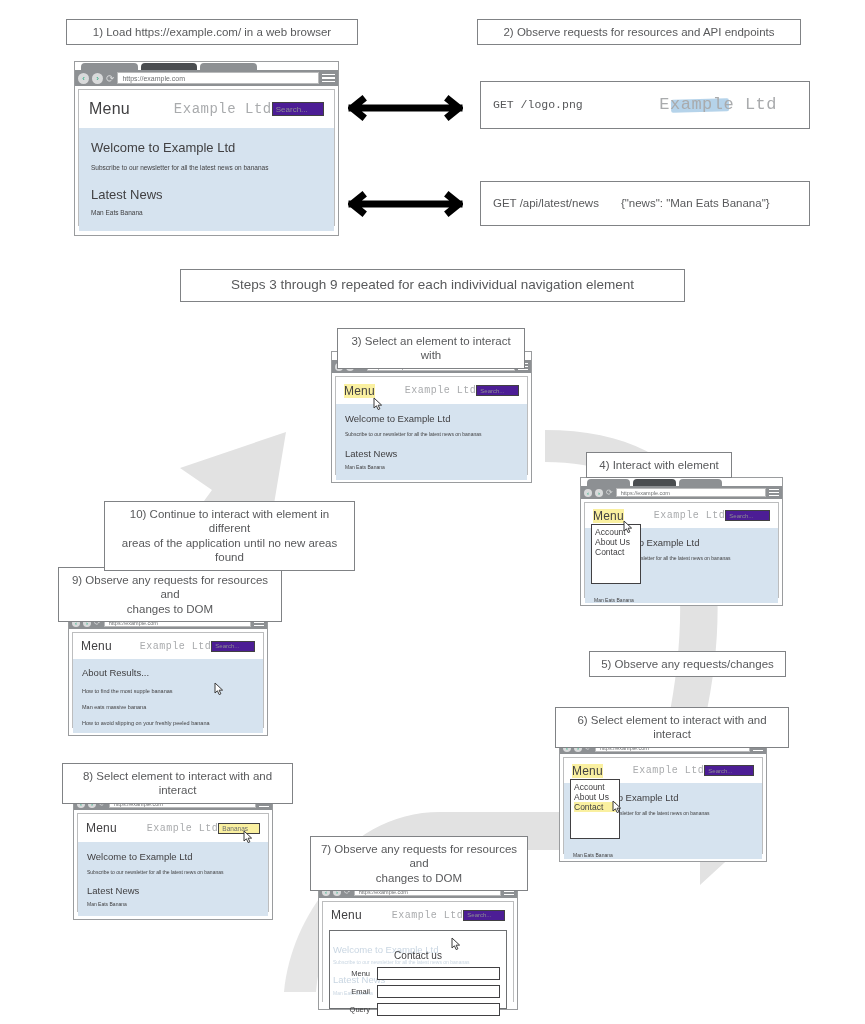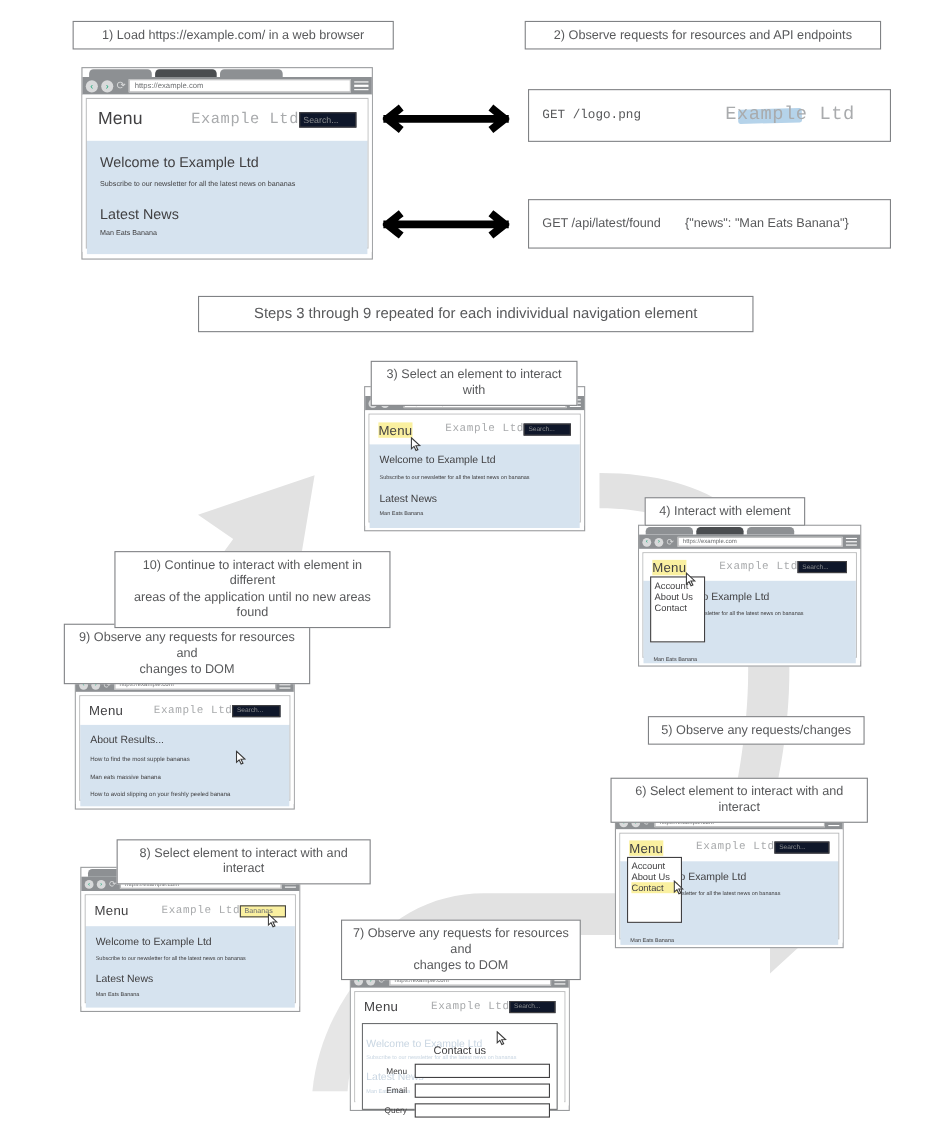--- a/index.html
+++ b/index.html
@@ -71,21 +71,21 @@
   .menu-word.hl{background:#faf0a0;}
   .logo{
     position:relative;color:#a9abad;font-family:Liberation Mono, monospace;
     letter-spacing:.5px;white-space:nowrap;
   }
   .logo .swipe{
     position:absolute;background:#a8cbe6;opacity:.85;border-radius:2px;
     transform:rotate(-1.5deg);z-index:-1;
   }
   .searchbox{
-    border:1.2px solid #414042;background:#0f172a;color:#8c8e90;
+    border:1.2px solid #414042;background:#4c1d95;color:#8c8e90;
     box-sizing:border-box;display:flex;align-items:center;padding-left:3px;
     overflow:hidden;white-space:nowrap;
   }
   .searchbox.hl{background:#faf0a0;color:#6d6f71;}
   .content{background:#d6e3ef;box-sizing:border-box;position:relative;}
   .content h2{margin:0;font-weight:400;color:#414042;}
   .content p{margin:0;color:#414042;}
 
   .dropdown{
     position:absolute;background:#ffffff;border:1.2px solid #414042;
@@ -177,21 +177,21 @@
 
 <div class="label-box" style="left:480px;top:81px;width:330px;height:48px;display:flex;align-items:center;text-align:left;padding:0 12px;">
   <span style="font-size:11.5px;font-family:Liberation Mono, monospace;">GET /logo.png</span>
   <span class="logo" style="margin-left:auto;margin-right:20px;font-size:17px;">
     <span class="swipe" style="left:12px;top:5px;width:58px;height:13px;"></span>
     <span>Example Ltd</span>
   </span>
 </div>
 
 <div class="label-box" style="left:480px;top:181px;width:330px;height:45px;display:flex;align-items:center;text-align:left;padding:0 12px;">
-  <span style="font-size:11.5px;">GET /api/latest/found</span>
+  <span style="font-size:11.5px;">GET /api/latest/news</span>
   <span style="margin-left:22px;font-size:11.5px;">{"news": "Man Eats Banana"}</span>
 </div>
 
 <div class="label-box" style="left:180px;top:269px;width:505px;font-size:13.5px;padding:7px 10px;">Steps 3 through 9 repeated for each indivividual navigation element</div>
 
 <div class="label-box" style="left:337px;top:328px;width:188px;">3) Select an element to interact with</div>
 
 <div class="browser" style="left:331px;top:351px;width:201px;height:132px;">
   <div class="tabstrip">
     <div class="tab"></div>
@@ -378,21 +378,21 @@
           </div>
         </div>
         <svg class="cursor" style="left:128px;top:9px;" width="11" height="14" viewBox="0 0 11 14">
           <path d="M1,1 L1,11 L3.4,8.8 L5.2,12.6 L6.9,11.8 L5.1,8.2 L8.6,8.1 Z" fill="#fff" stroke="#3b3b3b" stroke-width="1"></path>
         </svg>
       </div>
     </div>
   </div>
 </div>
 
-<div class="label-box" style="left:62px;top:763px;width:231px;margin-left:44px;">8) Select element to interact with and interact</div>
+<div class="label-box" style="left:62px;top:763px;width:231px;">8) Select element to interact with and interact</div>
 
 <div class="browser" style="left:73px;top:788px;width:200px;height:132px;">
   <div class="tabstrip">
     <div class="tab"></div>
     <div class="tab active"></div>
     <div class="tab"></div>
   </div>
   <div class="chrome" style="height:13px;">
     <div class="navbtn" style="width:8px;height:8px;font-size:6px;">‹</div>
     <div class="navbtn" style="width:8px;height:8px;font-size:6px;">›</div>

